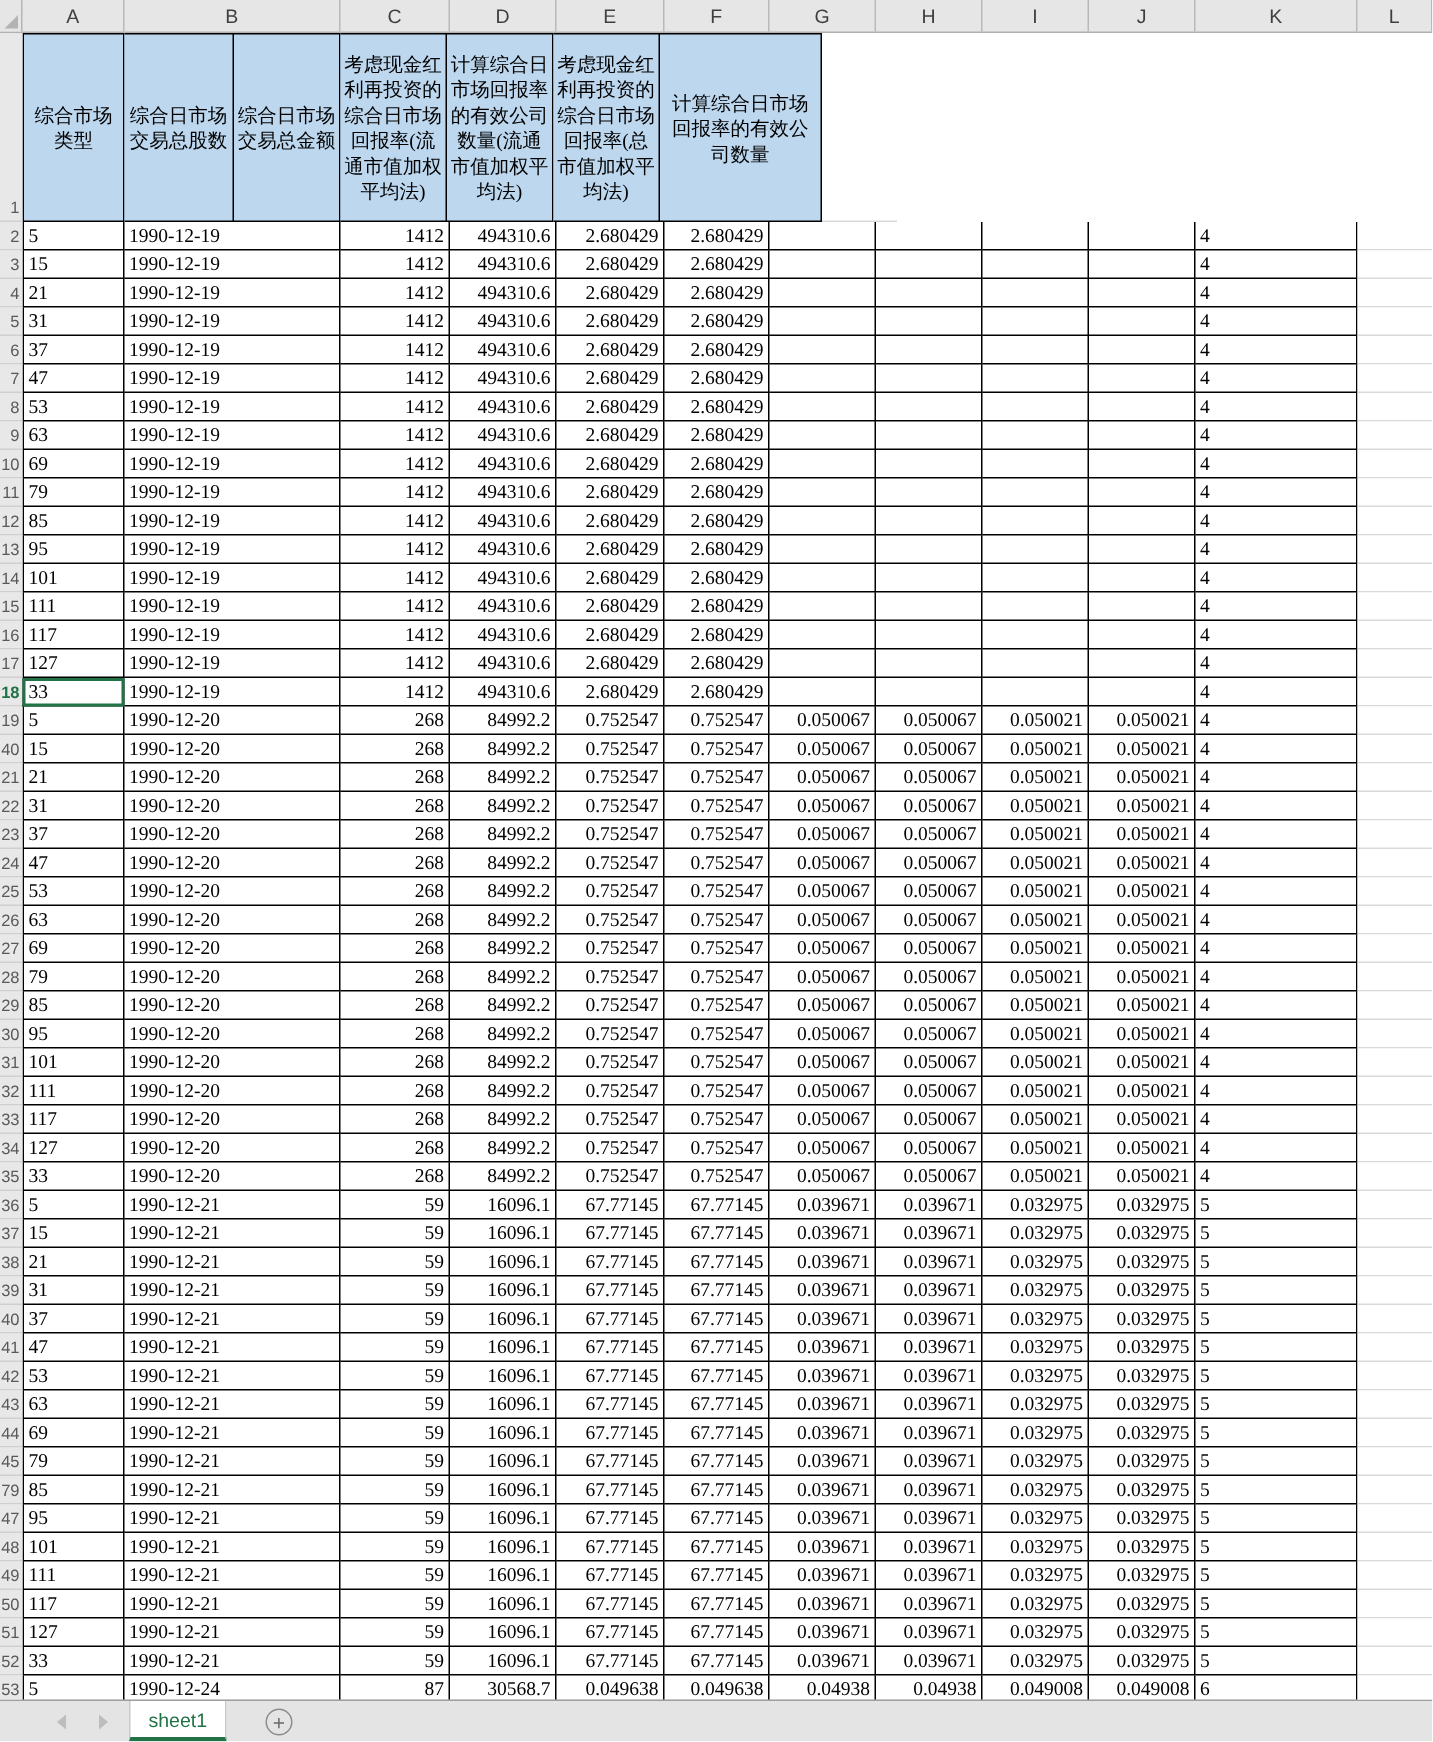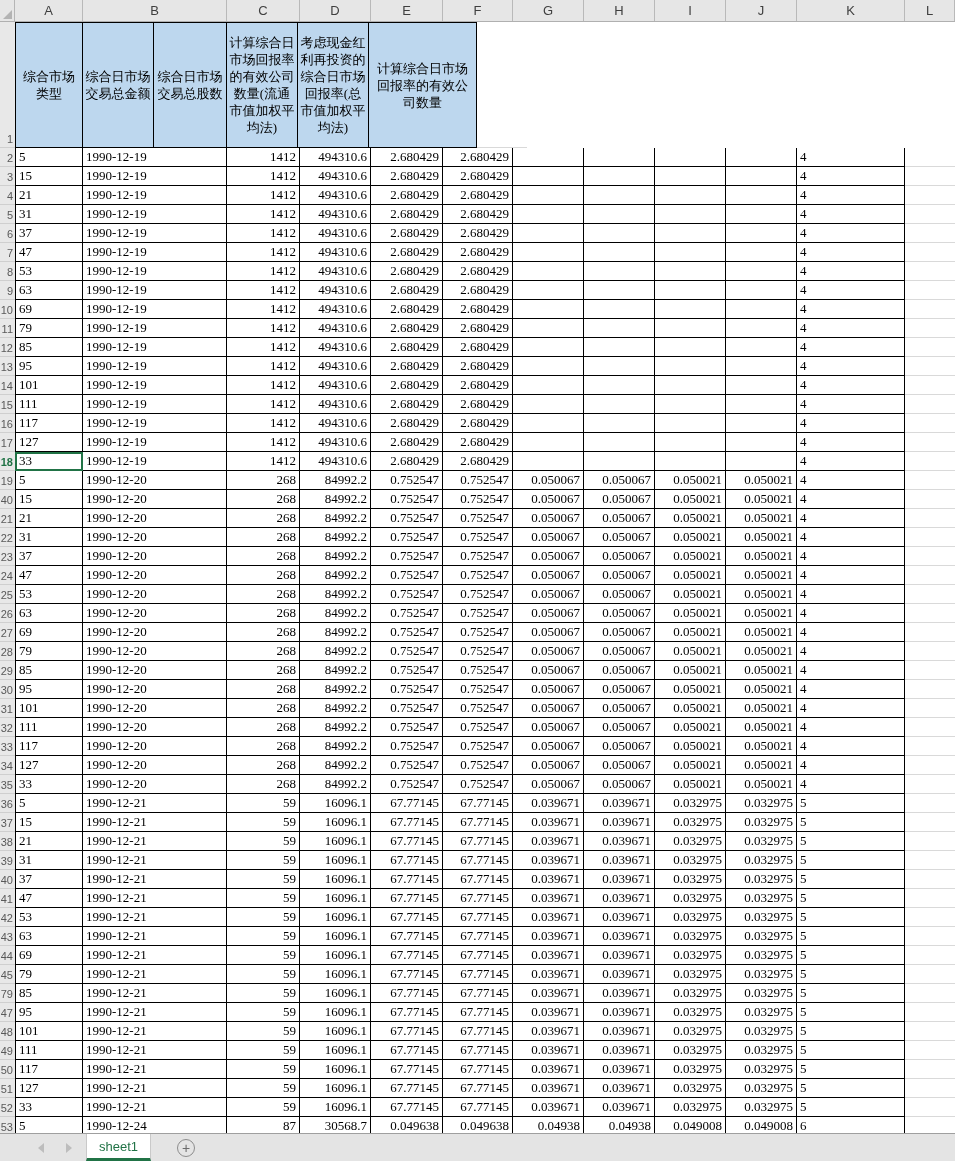--- a/index.html
+++ b/index.html
@@ -100,22 +100,23 @@
       <div class="scell" style="width: 71px;">J</div>
       <div class="scell" style="width: 108px;">K</div>
       <div class="scell" style="width: 50px;">L</div>
     </div>
   <div class="rows">
       <div class="row hrow">
         <div class="rowhdr">
           <span>1</span>
         </div>
         <div class="cell hcell colA" style="width: 68px;">综合市场类型</div>
+        <div class="cell hcell" style="width: 73px;">综合日市场交易总股数</div>
         <div class="cell hcell" style="width: 71px;">综合日市场交易总金额</div>
-        <div class="cell hcell" style="width: 73px;">综合日市场交易总股数</div>
+        <div class="cell hcell" style="width: 71px;">考虑现金红利再投资的综合日市场回报率(流通市值加权平均法)</div>
         <div class="cell hcell" style="width: 71px;">计算综合日市场回报率的有效公司数量(流通市值加权平均法)</div>
         <div class="cell hcell" style="width: 71px;">考虑现金红利再投资的综合日市场回报率(总市值加权平均法)</div>
         <div class="cell hcell" style="width: 108px;">计算综合日市场回报率的有效公司数量</div>
         <div class="lfill" style="width: 50px;"></div>
       </div>
       <div class="row drow">
         <div class="rowhdr">
           <span>2</span>
         </div>
         <div class="cell l colA" style="width: 68px;">5</div>

